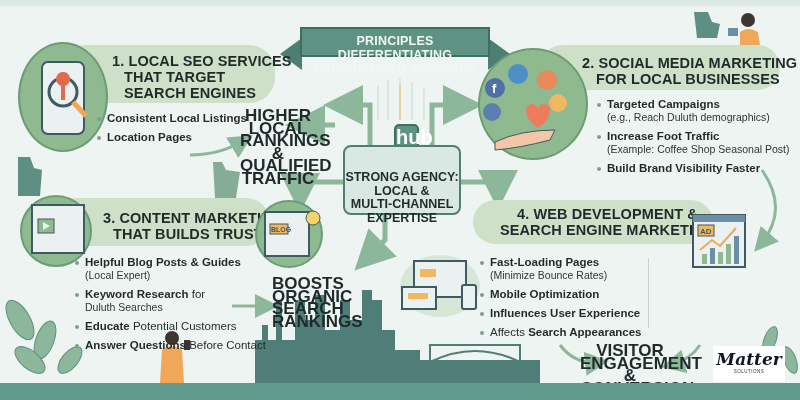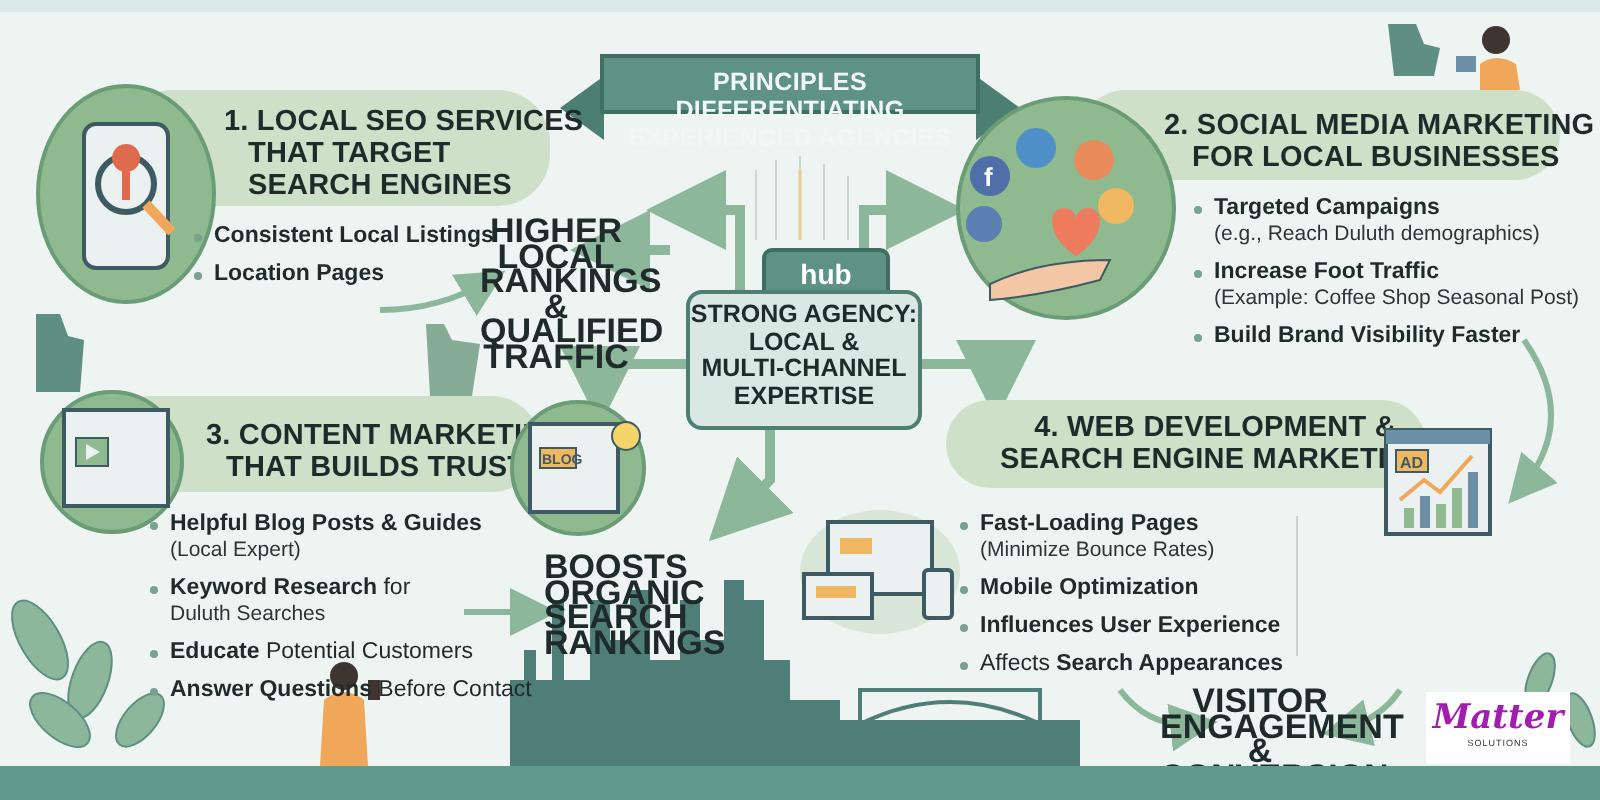--- a/index.html
+++ b/index.html
@@ -39,33 +39,33 @@
   ul.bullets li::before { content:""; position:absolute; left:0; top:5px; width:4px; height:4px; border-radius:50%; background:#7aa08f; }
   ul.bullets li .strong { font-weight:700; }
   ul.bullets li .sub { display:block; font-weight:400; font-size:10.5px; color:#2c3636; }
 
   .callout { position:absolute; font-weight:700; text-align:center; font-size:17px; line-height:12.5px; color:#1f2a2a; }
 
   
   .hub-box {
     position:absolute; left:343px; top:145px; width:118px; height:70px;
     background:#d9e8e2; border:2px solid #4f7f72; border-radius:8px;
-    font-weight:700; text-align:center; font-size:12.5px; line-height:13.5px; padding-top:4px;
+    font-weight:700; text-align:center; font-size:12.5px; line-height:13.5px; padding-top:24px;
   }
   .hub-tag {
-    position:absolute; left:381px; top:124px; width:64px; height:26px;
+    position:absolute; left:394px; top:124px; width:25px; height:26px;
     background:#5e9384; border:2px solid #3f6f62; border-radius:5px;
-    color:#fff; font-weight:700; font-size:14px; text-align:center; line-height:22px;
+    color:#fff; font-weight:700; font-size:20px; text-align:center; line-height:22px;
   }
 
   .matter {
     position:absolute; left:713px; top:346px; width:72px; height:36px; background:#fff;
     text-align:center;
   }
-  .matter-word { display:block; font-family:"DejaVu Serif", serif; font-style:italic; font-weight:700; color:#a21caf; font-size:17px; line-height:20px; padding-top:3px; }
+  .matter-word { display:block; font-family:"DejaVu Serif", serif; font-style:italic; font-weight:700; color:#0f172a; font-size:17px; line-height:20px; padding-top:3px; }
   .matter-sub { display:block; font-size:4.5px; letter-spacing:0.5px; color:#333; line-height:6px; }
 
   svg.overlay { position:absolute; left:0; top:0; }
 </style>
 </head>
 <body>
 
 <div class="topband"></div>
 
 <svg class="overlay" width="800" height="400" viewBox="0 0 800 400">

